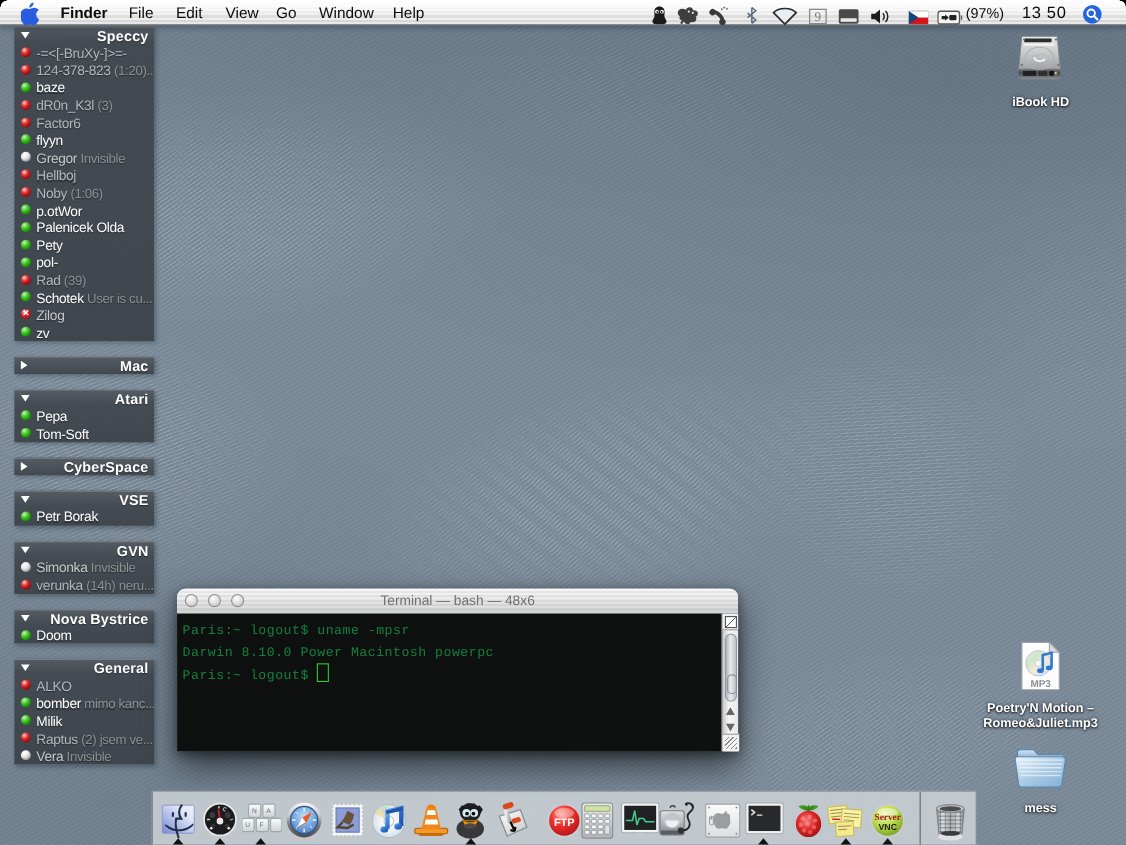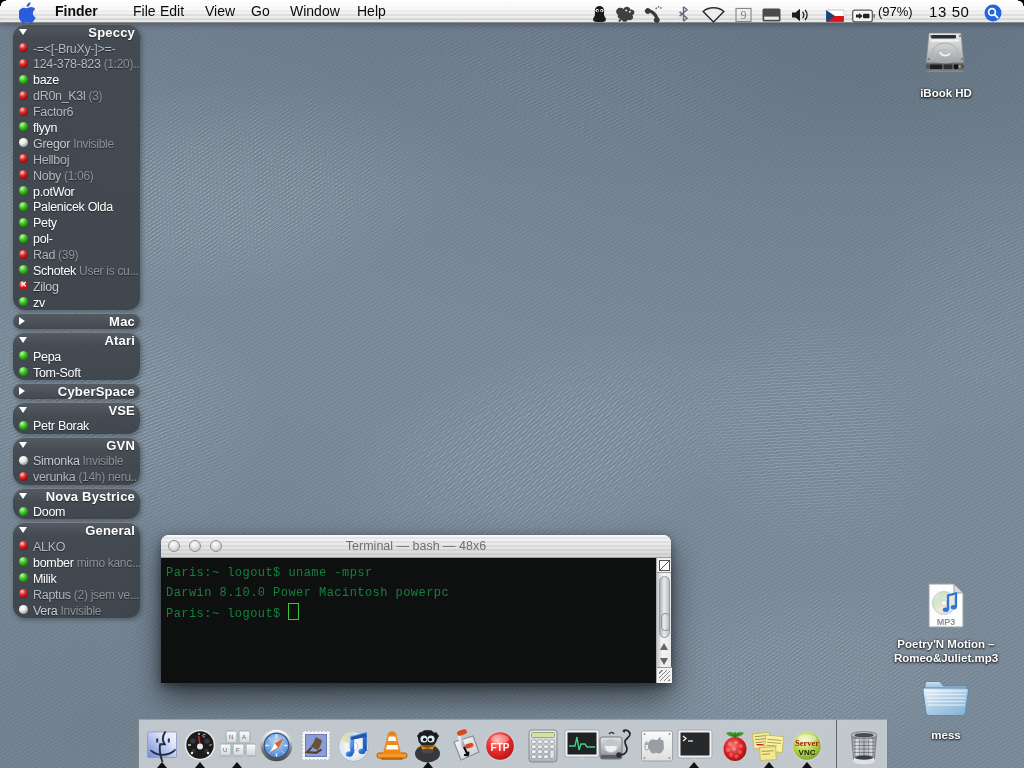--- a/index.html
+++ b/index.html
@@ -33,21 +33,21 @@
  background:repeating-linear-gradient(180deg,rgba(255,255,255,.5) 0 2px,rgba(0,0,0,0) 2px 4px),
    linear-gradient(180deg,#ffffff 0%,#f2f2f2 45%,#e2e2e2 60%,#d4d4d4 95%,#c8c8c8 100%);
  border-bottom:1px solid #8b8b8b; box-shadow:0 2px 5px rgba(10,20,30,.30); z-index:50;padding-left:38px;}
 #menubar .mi{position:absolute;top:0;height:22px;line-height:23px;font-size:14px;color:#0a0a0a;}
 #menubar .stat{position:absolute;top:0;height:22px;}
 .corner{position:absolute;top:0;width:6px;height:6px;z-index:60;}
 #cornL{left:0;background:radial-gradient(circle 6px at 6px 6px, rgba(0,0,0,0) 5px, #000 5.6px);}
 #cornR{right:0;background:radial-gradient(circle 6px at 0px 6px, rgba(0,0,0,0) 5px, #000 5.6px);}
 
 #buddies{position:absolute;left:13px;top:24px;width:127px;z-index:20;}
-.grp{border-radius:12px;margin-bottom:3px;overflow:hidden;
+.grp{border-radius:0;margin-bottom:14px;overflow:hidden;
  background:linear-gradient(180deg,rgba(82,88,96,.92) 0,rgba(62,68,75,.90) 14px,rgba(56,61,68,.88) 100%);
  box-shadow:inset 0 1px 0 rgba(255,255,255,.22), 1.5px 2px 4px rgba(20,28,38,.35);}
 .bn,.gt{text-shadow:0 1px 1px rgba(0,0,0,.45);}
 .ghead{height:16px;position:relative;}
 .ghead .tri{position:absolute;left:6px;top:4px;width:0;height:0;}
 .tri.down{border-left:4.5px solid transparent;border-right:4.5px solid transparent;border-top:6px solid #fff;margin-top:1px;display:inline-block;}
 .tri.right{border-top:4.5px solid transparent;border-bottom:4.5px solid transparent;border-left:6px solid #fff;display:inline-block;}
 .ghead .gt{position:absolute;right:5px;top:1px;font-size:13px;font-weight:bold;color:#fff;letter-spacing:.2px;}
 .brow{height:15.9px;position:relative;white-space:nowrap;}
 .orb{position:absolute;left:6px;top:3px;width:9px;height:9px;border-radius:50%;}
@@ -109,21 +109,21 @@
  <div class="rib" id="rib7"></div>
  <div class="shade"></div>
 </div>
 
 <div id="menubar">
  <svg class="stat" style="left:19px;top:1px" width="17" height="20" viewBox="0 0 17 20">
    <path fill="#2a5ce0" d="M11.5 0.2c.15 1.2-.35 2.4-1.05 3.25-.7.85-1.85 1.5-2.9 1.4-.15-1.15.45-2.35 1.15-3.1C9.4.95 10.6.3 11.5.2z"></path>
    <path fill="#2a5ce0" d="M8.4 5.9c1.3 0 2.2-.9 3.9-.9 1.45 0 2.95.8 4 2.15-3.5 1.95-3 6.8.35 8.3-.5 1.15-.75 1.65-1.35 2.6-.85 1.35-2.05 3-3.6 3-1.35 0-1.75-.85-3.5-.85-1.7 0-2.15.85-3.5.85-1.55-.05-2.7-1.55-3.55-2.9C-.85 15.1-1.2 10.7.4 8.3c1.05-1.65 2.8-2.65 4.35-2.65 1.65 0 2.65.9 3.65.25z"></path>
     </svg>
  <span class="mi" style="left:55px;font-weight:bold;">Finder</span>
- <span class="mi" style="left:117px;margin-left:16px;">File</span>
+ <span class="mi" style="left:117px;">File</span>
  <span class="mi" style="left:160px;">Edit</span>
  <span class="mi" style="left:205px;">View</span>
  <span class="mi" style="left:251px;">Go</span>
  <span class="mi" style="left:290px;">Window</span>
  <span class="mi" style="left:357px;">Help</span>
  <span class="mi" style="left:878px;font-size:13px;">(97%)</span>
  <span class="mi" style="left:929px;font-size:15px;letter-spacing:.6px;">13 50</span>
  <svg class="stat" style="left:591px;top:3px" width="17" height="18" viewBox="0 0 17 18">
    <path fill="#1a1a1a" d="M8.5 1C5.5 1 3.8 3.2 3.8 5.8c0 1.8.4 3 .1 4.4-.3 1.5-1.8 2.6-1.8 4.3 0 2 1.6 2.5 6.4 2.5s6.4-.5 6.4-2.5c0-1.7-1.5-2.8-1.8-4.3-.3-1.4.1-2.6.1-4.4C13.2 3.2 11.5 1 8.5 1z"></path>
    <circle cx="6.2" cy="5.6" r="1.7" fill="#fff"></circle>
@@ -583,21 +583,21 @@
             <stop offset=".5" stop-color="#9aa0a6"></stop>
             <stop offset="1" stop-color="#d5d8db"></stop>
           </linearGradient>
         </defs>
         <path d="M6 13 L25 7 L31 23 L13 31Z" fill="url(#jyb)" stroke="#8a8f95" stroke-width="1.2"></path>
         <path d="M14.5 4.5 c-2.5 1.5-3 4-2 6 l2.5 6 c.7 1.7 2.8 2.3 4.8 1.5" fill="none" stroke="url(#jym)" stroke-width="4"></path>
         <rect x="9" y="1" width="10" height="5" rx="2.4" fill="#d94a18" transform="rotate(-18 14 3.5)"></rect>
         <rect x="17" y="14.5" width="8.5" height="4.5" rx="2.2" fill="#d94a18" transform="rotate(-16 21 16.5)"></rect>
         <path d="M16 18 l4 8.5 M20 26.5 l-4-.8 M20 26.5 l.6-3.8" stroke="#0c0c0c" stroke-width="2" fill="none"></path>
       </svg></div>
-    <div class="di" style="left:344px;text-align:left;"><svg width="34" height="34" viewBox="0 0 34 34">
+    <div class="di" style="left:357px;text-align:left;"><svg width="34" height="34" viewBox="0 0 34 34">
         <defs>
           <radialGradient id="ftg" cx=".4" cy=".3" r=".9">
             <stop offset="0" stop-color="#ff9a8a"></stop>
             <stop offset=".4" stop-color="#ee3030"></stop>
             <stop offset="1" stop-color="#9c0808"></stop>
           </radialGradient>
         </defs>
         <circle cx="17" cy="17" r="15.5" fill="#c9ccd0"></circle>
         <circle cx="17" cy="17" r="13.8" fill="url(#ftg)"></circle>
         <ellipse cx="17" cy="10" rx="9" ry="4.5" fill="rgba(255,255,255,.35)"></ellipse>

